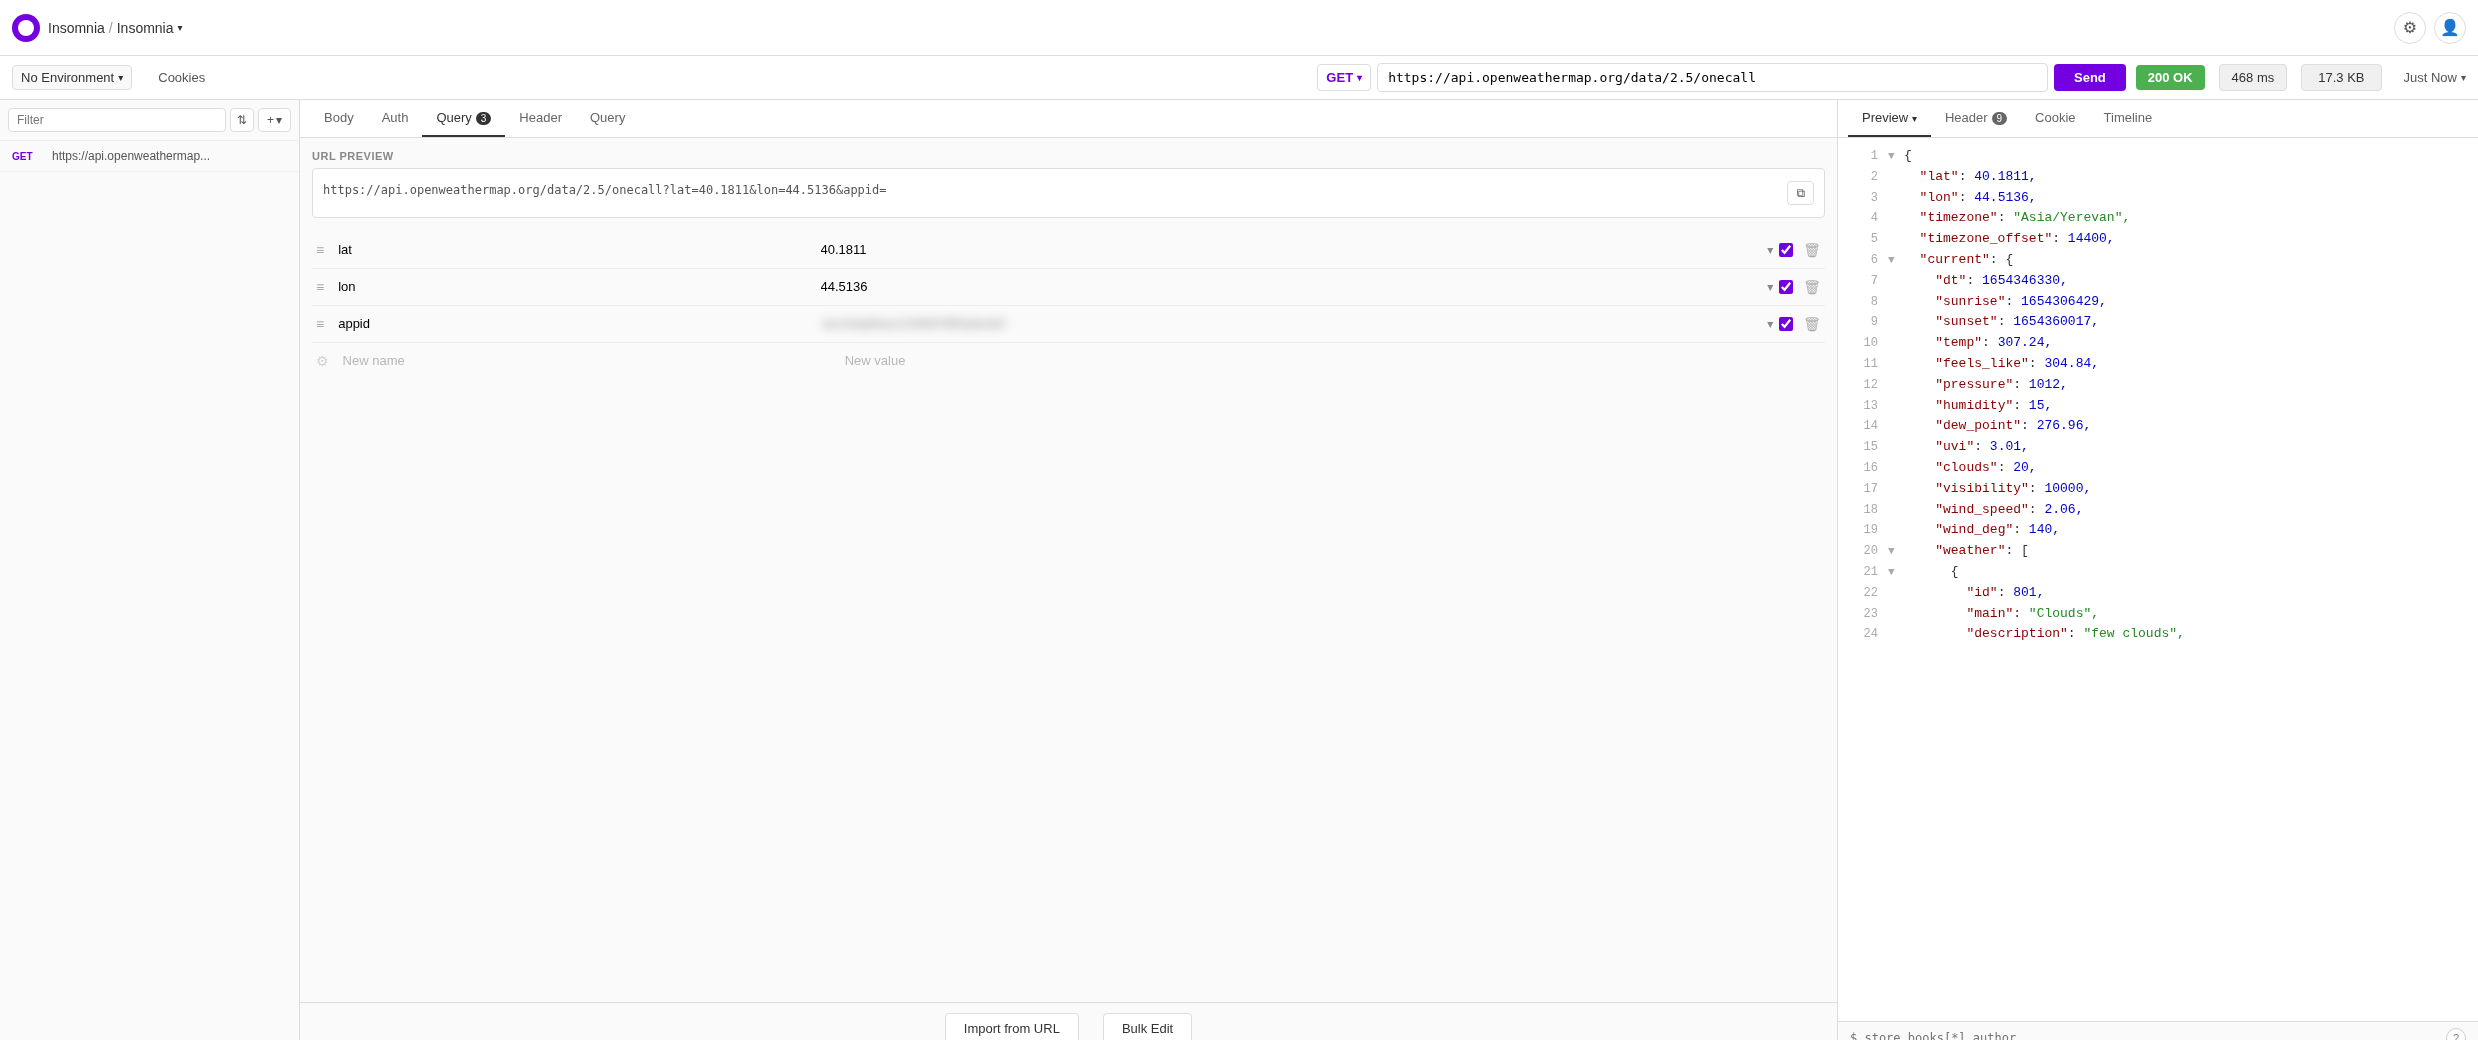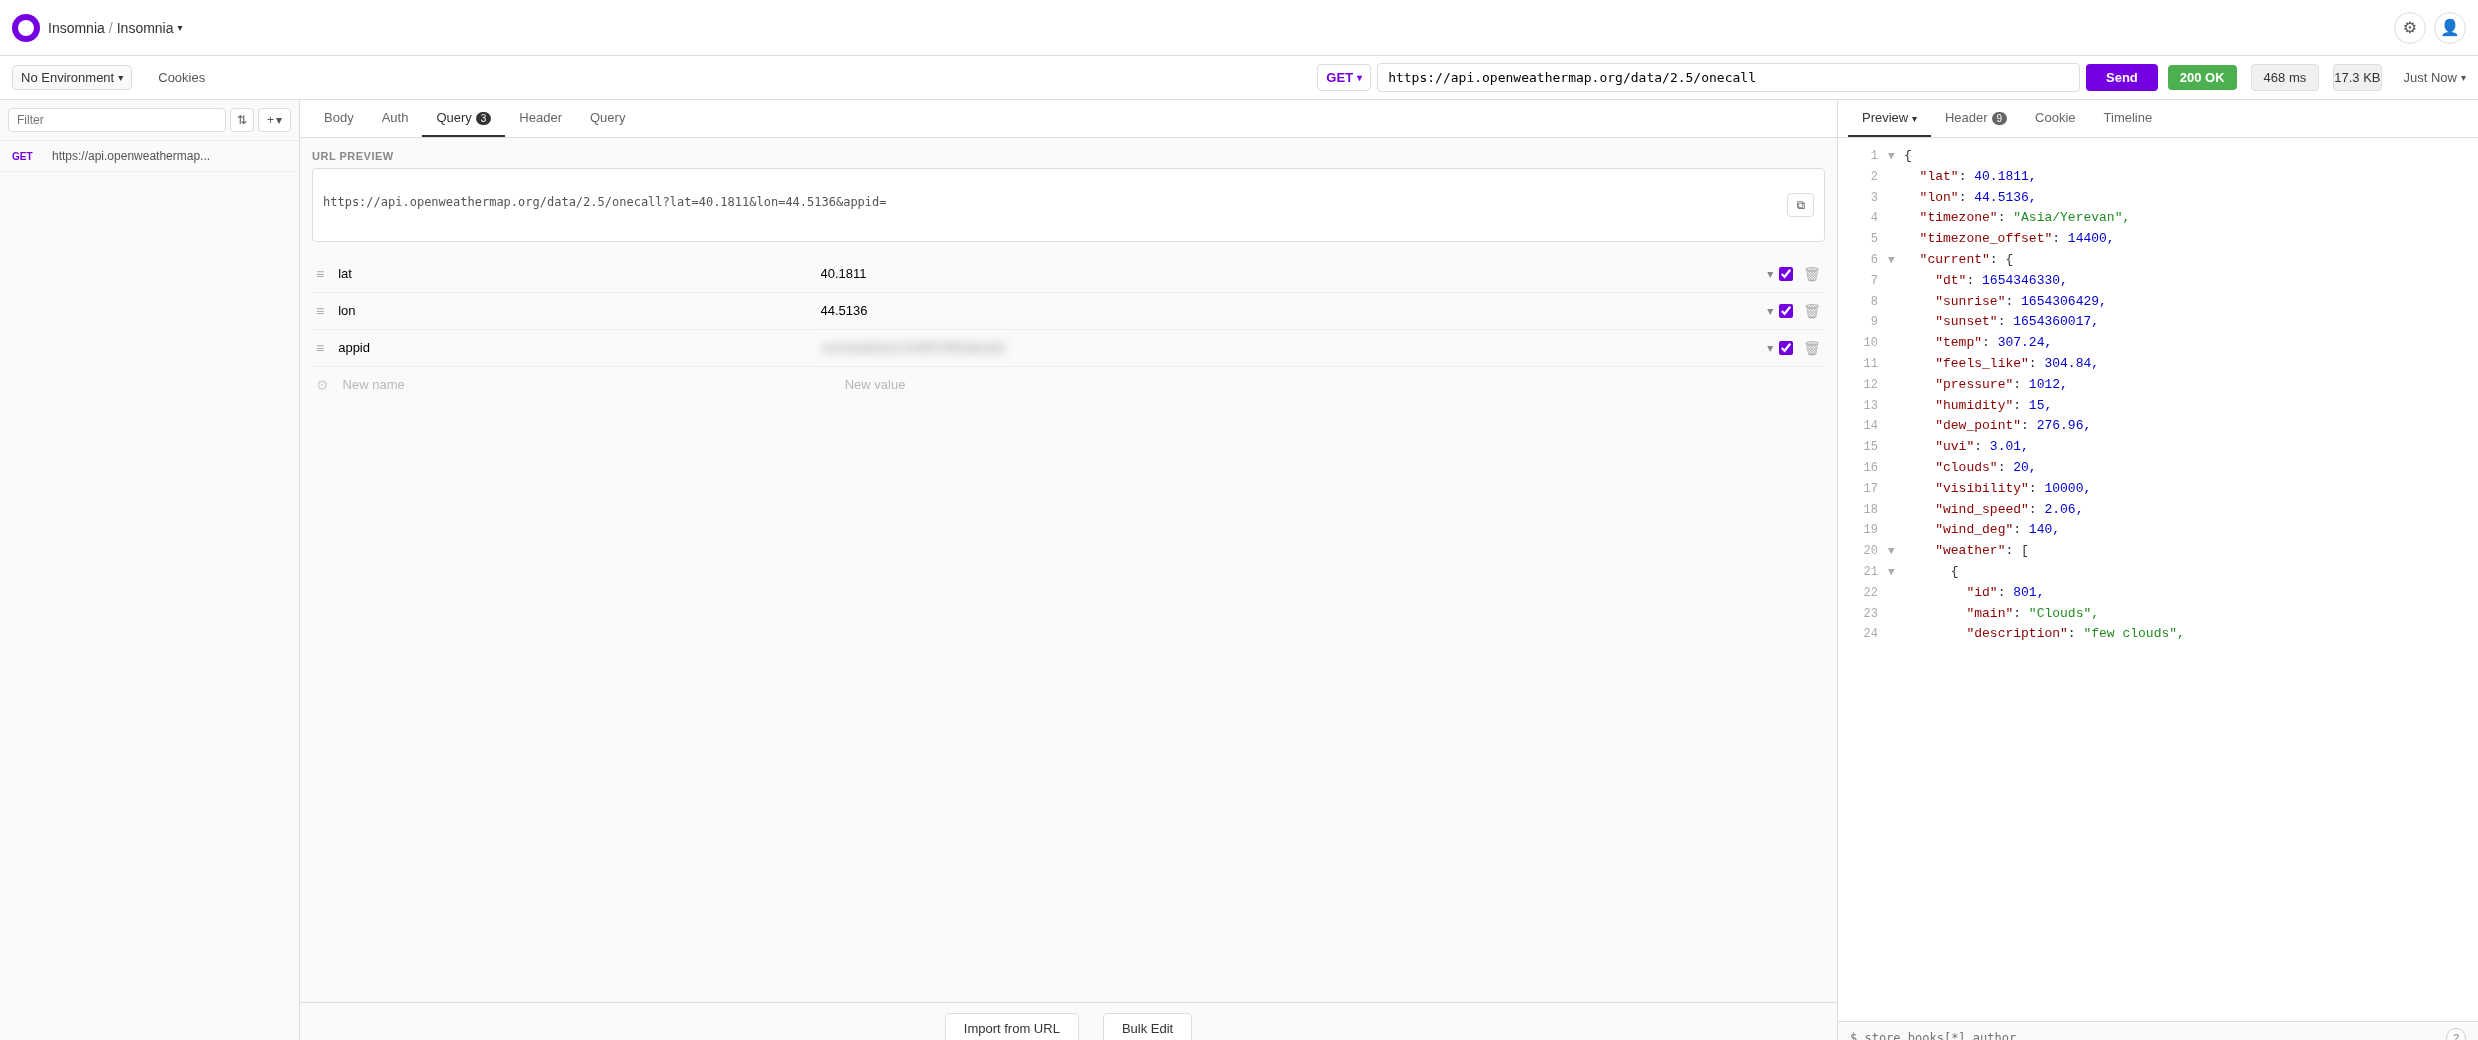--- a/index.html
+++ b/index.html
@@ -111,21 +111,21 @@
       display: inline-block; background: #666; color: white;
       font-size: 10px; padding: 1px 5px; border-radius: 8px; margin-left: 4px;
     }
     .tab.active .badge { background: #333; }
 
     
     .query-area { flex: 1; overflow-y: auto; padding: 12px; background: #fafafa; }
     .url-preview-label { font-size: 11px; font-weight: 600; color: #888; letter-spacing: 0.5px; margin-bottom: 6px; }
     .url-preview-box {
       background: white; border: 1px solid #ddd; border-radius: 4px;
-      padding: 24px 10px; font-size: 12px; font-family: monospace; color: #555;
+      padding: 12px 10px; font-size: 12px; font-family: monospace; color: #555;
       display: flex; align-items: flex-start; justify-content: space-between;
       margin-bottom: 14px; gap: 0;
     }
     .url-preview-text { flex: 1; word-break: break-all; line-height: 1.5; }
     .copy-btn {
       padding: 4px 8px; border: 1px solid #ddd; border-radius: 4px;
       background: white; cursor: pointer; font-size: 12px; color: #555; flex-shrink: 0;
     }
 
     
@@ -173,21 +173,21 @@
     
     .response-area { width: 640px; min-width: 400px; display: flex; flex-direction: column; background: #fff; }
     .response-tabs { display: flex; border-bottom: 1px solid #ddd; padding: 0 10px; background: #fff; }
     .response-tab { padding: 10px 14px; font-size: 13px; cursor: pointer; color: #666; border-bottom: 2px solid transparent; }
     .response-tab.active { color: #333; border-bottom-color: #333; font-weight: 500; }
     .response-tab .badge { display: inline-block; background: #666; color: white; font-size: 10px; padding: 1px 5px; border-radius: 8px; margin-left: 4px; }
 
     
     .status-ok { background: #4CAF50; color: white; font-size: 13px; font-weight: 600; padding: 5px 12px; border-radius: 4px; margin: 0 4px; }
     .status-time { background: #f0f0f0; border: 1px solid #ddd; font-size: 13px; padding: 5px 12px; border-radius: 4px; margin: 0 4px; }
-    .status-size { background: #f0f0f0; border: 1px solid #ddd; font-size: 13px; padding: 5px 0; border-radius: 4px; margin: 0 4px; }
+    .status-size { background: #f0f0f0; border: 1px solid #ddd; font-size: 13px; padding: 5px 16px; border-radius: 4px; margin: 0 4px; }
 
     
     .json-viewer { flex: 1; overflow-y: auto; font-family: 'Courier New', monospace; font-size: 13px; padding: 8px 4px; line-height: 1.6; }
     .json-line { display: flex; align-items: baseline; padding: 0 8px; white-space: pre; }
     .line-num { color: #aaa; min-width: 28px; text-align: right; margin-right: 10px; font-size: 12px; user-select: none; }
     .toggle-btn { color: #aaa; cursor: pointer; font-size: 11px; margin-right: 2px; min-width: 14px; }
     .json-key { color: #8b0000; }
     .json-string { color: #228b22; }
     .json-number { color: #0000cd; }
     .json-punct { color: #333; }

